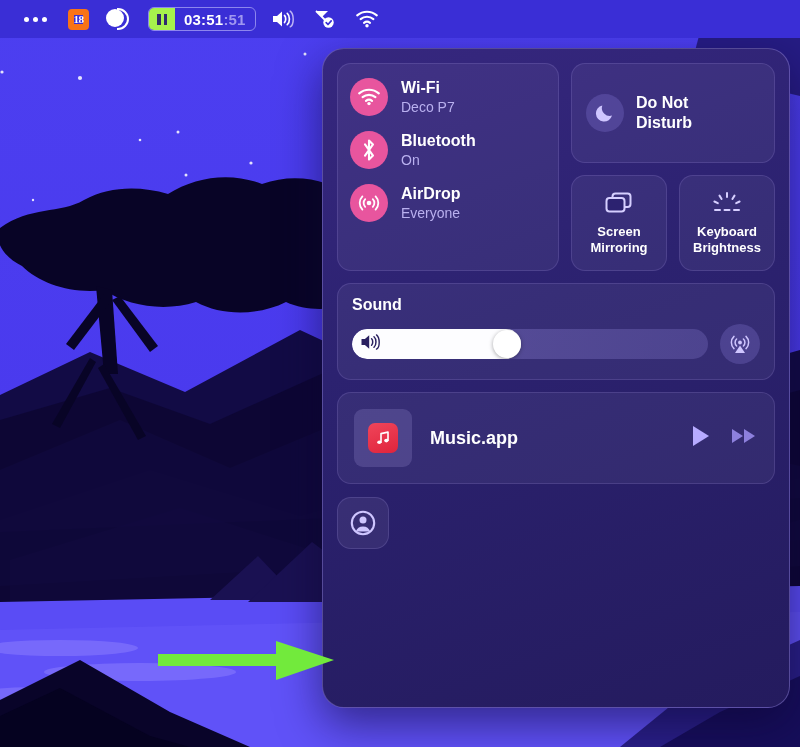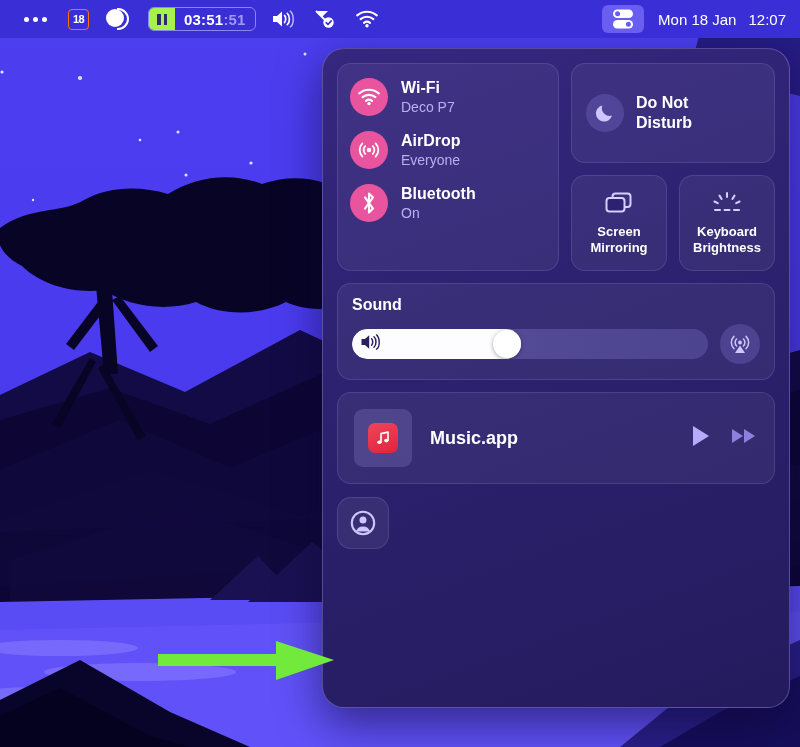--- a/index.html
+++ b/index.html
@@ -21,23 +21,23 @@
     display: flex; align-items: center; gap: 0px;
     z-index: 30;
   }
   .mb-item {
     height: 38px; display: flex; align-items: center; justify-content: center;
     color: #ffffff; padding: 0 9px;
   }
   .mb-dots { display: flex; gap: 4px; padding-left: 24px; padding-right: 12px; }
   .mb-dots i { width: 5px; height: 5px; border-radius: 50%; background: #fff; display: block; }
   .mb-cal {
-    width: 21px; height: 21px; border: 1px solid #f97316; border-radius: 4px;
-    display: flex; align-items: center; justify-content: center;
-    font-size: 11px; font-weight: 700; color: #fff; letter-spacing: -0.5px;
+    width: 21px; height: 21px; border: 6px solid #f97316; border-radius: 4px;
+    display: flex; align-items: center; justify-content: center;
+    font-size: 11px; font-weight: 700; color: #fff; letter-spacing: -0.5px; font-family: Liberation Serif, serif;
   }
   .mb-darkmode { width: 22px; height: 22px; position: relative; }
   .mb-darkmode .c1 {
     position: absolute; left: 0; top: 0; width: 22px; height: 22px;
     border-radius: 50%; border: 2.5px solid #fff;
     clip-path: inset(0 0 0 45%);
   }
   .mb-darkmode .c2 {
     position: absolute; left: -1px; top: 1px; width: 18px; height: 18px;
     border-radius: 50%; background: #fff;
@@ -289,82 +289,68 @@
 
   <div class="mb-item">
     <svg width="24" height="18" viewBox="0 0 24 18">
       <path d="M2.2 5.4a15 15 0 0119.6 0" stroke="#fff" stroke-width="2.1" fill="none" stroke-linecap="round"></path>
       <path d="M5.6 9.1a10 10 0 0112.8 0" stroke="#fff" stroke-width="2.1" fill="none" stroke-linecap="round"></path>
       <path d="M9 12.8a5 5 0 016 0" stroke="#fff" stroke-width="2.1" fill="none" stroke-linecap="round"></path>
       <circle cx="12" cy="15.7" r="1.7" fill="#fff"></circle>
     </svg>
   </div>
 
-  <div class="mb-right">
-    <div class="mb-cc">
-      <svg width="26" height="22" viewBox="0 0 26 22">
-        <rect x="3" y="1.5" width="20" height="8.6" rx="4.3" fill="#fff"></rect>
-        <circle cx="7.6" cy="5.8" r="2.5" fill="#6a5ef0"></circle>
-        <rect x="3" y="11.9" width="20" height="8.6" rx="4.3" fill="#fff"></rect>
-        <circle cx="18.4" cy="16.2" r="2.5" fill="#6a5ef0"></circle>
-      </svg>
-    </div>
-    <div class="mb-clock">
-      <span>Mon 18 Jan</span>
-      <span>12:07</span>
-    </div>
-  </div>
 </div>
 
 <div class="cc-panel">
 
   <div class="cc-row">
 
     <div class="cc-card conn">
 
       <div class="conn-item">
         <span class="conn-ico">
           <svg width="24" height="18" viewBox="0 0 24 18">
             <path d="M2.2 5.4a15 15 0 0119.6 0" stroke="#fff" stroke-width="2.2" fill="none" stroke-linecap="round"></path>
             <path d="M5.6 9.1a10 10 0 0112.8 0" stroke="#fff" stroke-width="2.2" fill="none" stroke-linecap="round"></path>
             <path d="M9 12.8a5 5 0 016 0" stroke="#fff" stroke-width="2.2" fill="none" stroke-linecap="round"></path>
             <circle cx="12" cy="15.6" r="1.7" fill="#fff"></circle>
           </svg>
         </span>
         <span class="conn-txt">
           <span class="conn-title">Wi-Fi</span>
           <span class="conn-sub">Deco P7</span>
+        </span>
+      </div>
+
+      <div class="conn-item">
+        <span class="conn-ico">
+          <svg width="20" height="24" viewBox="0 0 20 24">
+            <path d="M6 6.4 L14 17.6 L10 21.5 L10 2.5 L14 6.4 L6 17.6" stroke="#fff" stroke-width="2.1" fill="none" stroke-linejoin="round" stroke-linecap="round"></path>
+          </svg>
+        </span>
+        <span class="conn-txt">
+          <span class="conn-title">Bluetooth</span>
+          <span class="conn-sub">On</span>
         </span>
       </div>
 
       <div class="conn-item">
         <span class="conn-ico">
           <svg width="24" height="24" viewBox="0 0 24 24">
             <circle cx="12" cy="12" r="2.3" fill="#fff"></circle>
             <path d="M8.2 15.8a5.4 5.4 0 010-7.6" stroke="#fff" stroke-width="1.8" fill="none" stroke-linecap="round"></path>
             <path d="M15.8 8.2a5.4 5.4 0 010 7.6" stroke="#fff" stroke-width="1.8" fill="none" stroke-linecap="round"></path>
             <path d="M5.4 18.6a9.4 9.4 0 010-13.2" stroke="#fff" stroke-width="1.8" fill="none" stroke-linecap="round"></path>
             <path d="M18.6 5.4a9.4 9.4 0 010 13.2" stroke="#fff" stroke-width="1.8" fill="none" stroke-linecap="round"></path>
           </svg>
         </span>
         <span class="conn-txt">
           <span class="conn-title">AirDrop</span>
           <span class="conn-sub">Everyone</span>
-        </span>
-      </div>
-
-      <div class="conn-item">
-        <span class="conn-ico">
-          <svg width="20" height="24" viewBox="0 0 20 24">
-            <path d="M6 6.4 L14 17.6 L10 21.5 L10 2.5 L14 6.4 L6 17.6" stroke="#fff" stroke-width="2.1" fill="none" stroke-linejoin="round" stroke-linecap="round"></path>
-          </svg>
-        </span>
-        <span class="conn-txt">
-          <span class="conn-title">Bluetooth</span>
-          <span class="conn-sub">On</span>
         </span>
       </div>
     </div>
 
     <div class="right-col">
 
       <div class="cc-card dnd">
         <span class="dnd-ico">
           <svg width="22" height="22" viewBox="0 0 22 22">
             <path d="M18 13.6A8 8 0 018.3 3.4 8.2 8.2 0 1018 13.6z" fill="#cfc6ff"></path>

